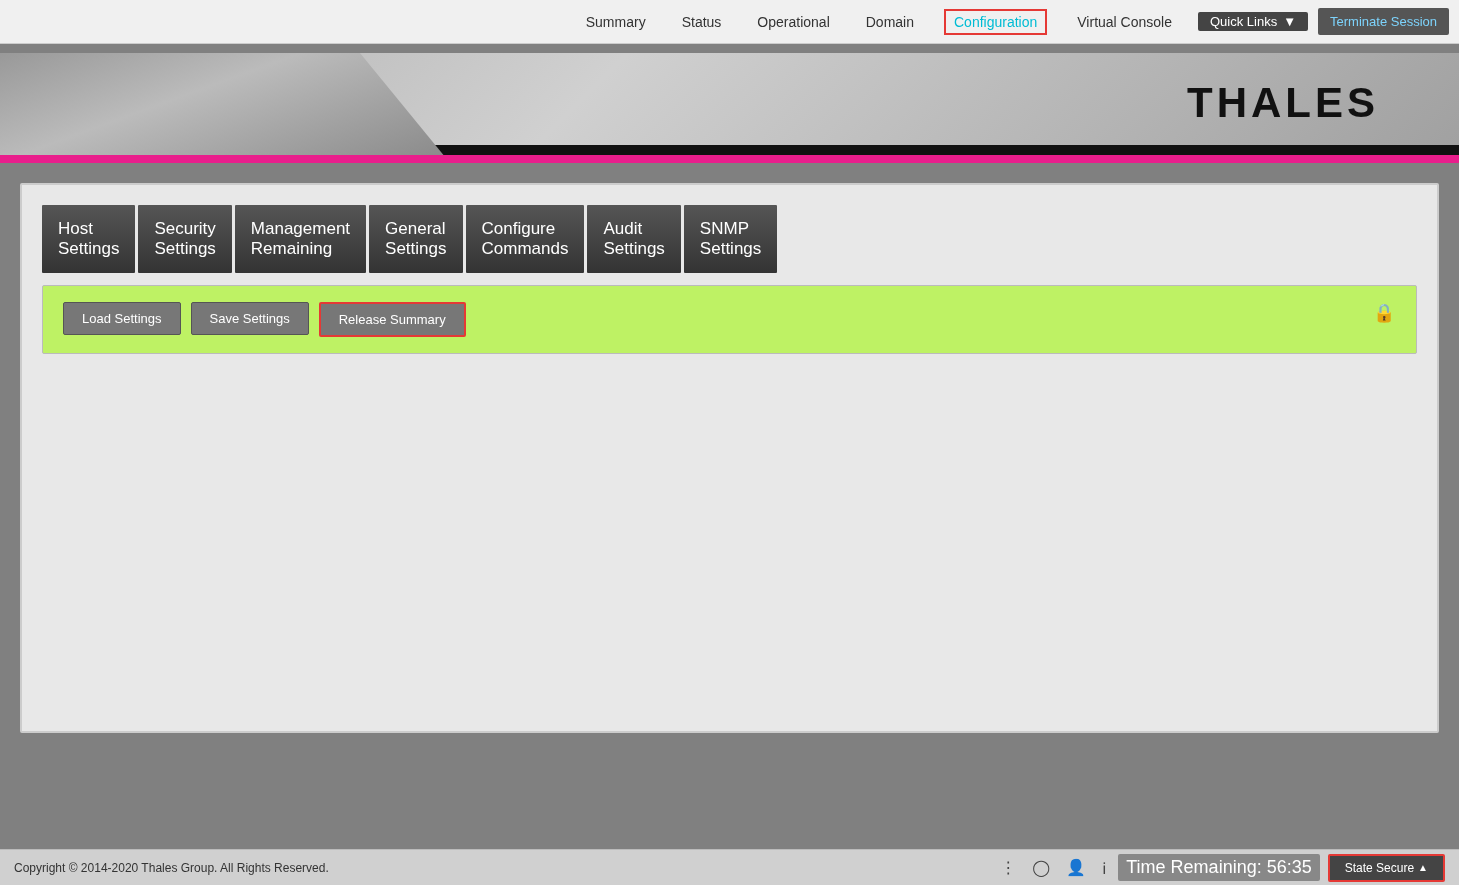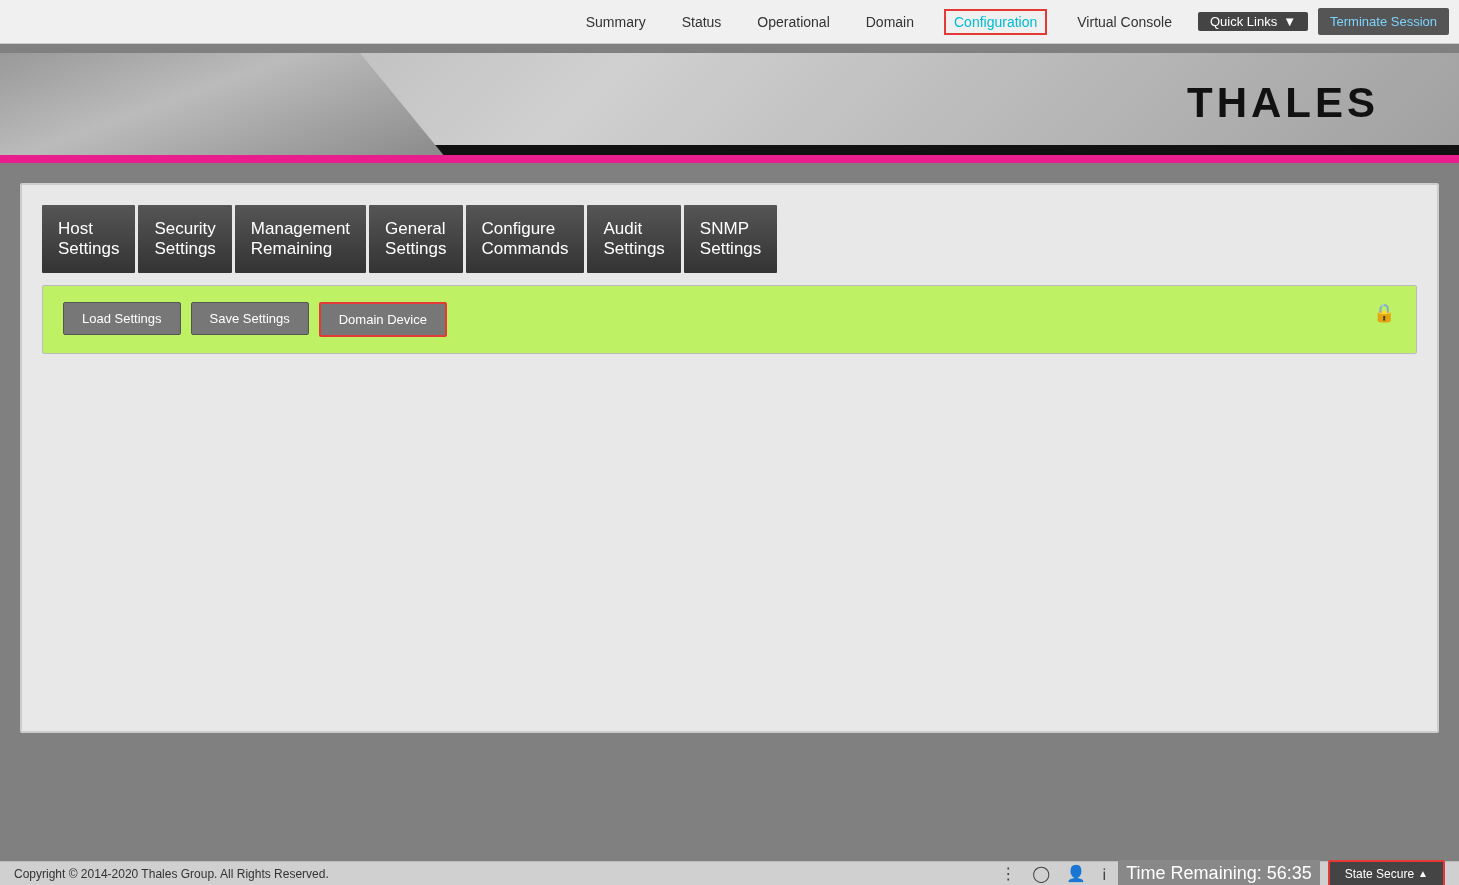--- a/index.html
+++ b/index.html
@@ -177,21 +177,21 @@
       font-size: 18px;
       color: #555;
     }
 
     
     #footer {
       position: absolute;
       bottom: 0;
       left: 0;
       right: 0;
-      height: 24px;
+      height: 36px;
       background: #d0d0d0;
       border-top: 1px solid #bbb;
       display: flex;
       align-items: center;
       padding: 0 14px;
     }
     .footer-copyright {
       font-size: 12px;
       color: #333;
     }
@@ -262,21 +262,21 @@
       <button class="menu-item">Management Remaining</button>
       <button class="menu-item">General Settings</button>
       <button class="menu-item">Configure Commands</button>
       <button class="menu-item">Audit Settings</button>
       <button class="menu-item">SNMP Settings</button>
     </div>
 
     <div id="action-bar">
       <button class="action-btn">Load Settings</button>
       <button class="action-btn">Save Settings</button>
-      <button class="action-btn highlighted">Domain Device</button>
+      <button class="action-btn highlighted">Release Summary</button>
       <span class="lock-icon">🔒</span>
     </div>
 
   </div>
 </div>
 
 <div id="footer">
   <span class="footer-copyright">Copyright © 2014-2020 Thales Group. All Rights Reserved.</span>
   <div class="footer-right">
     <span class="footer-icon">⋮</span>

